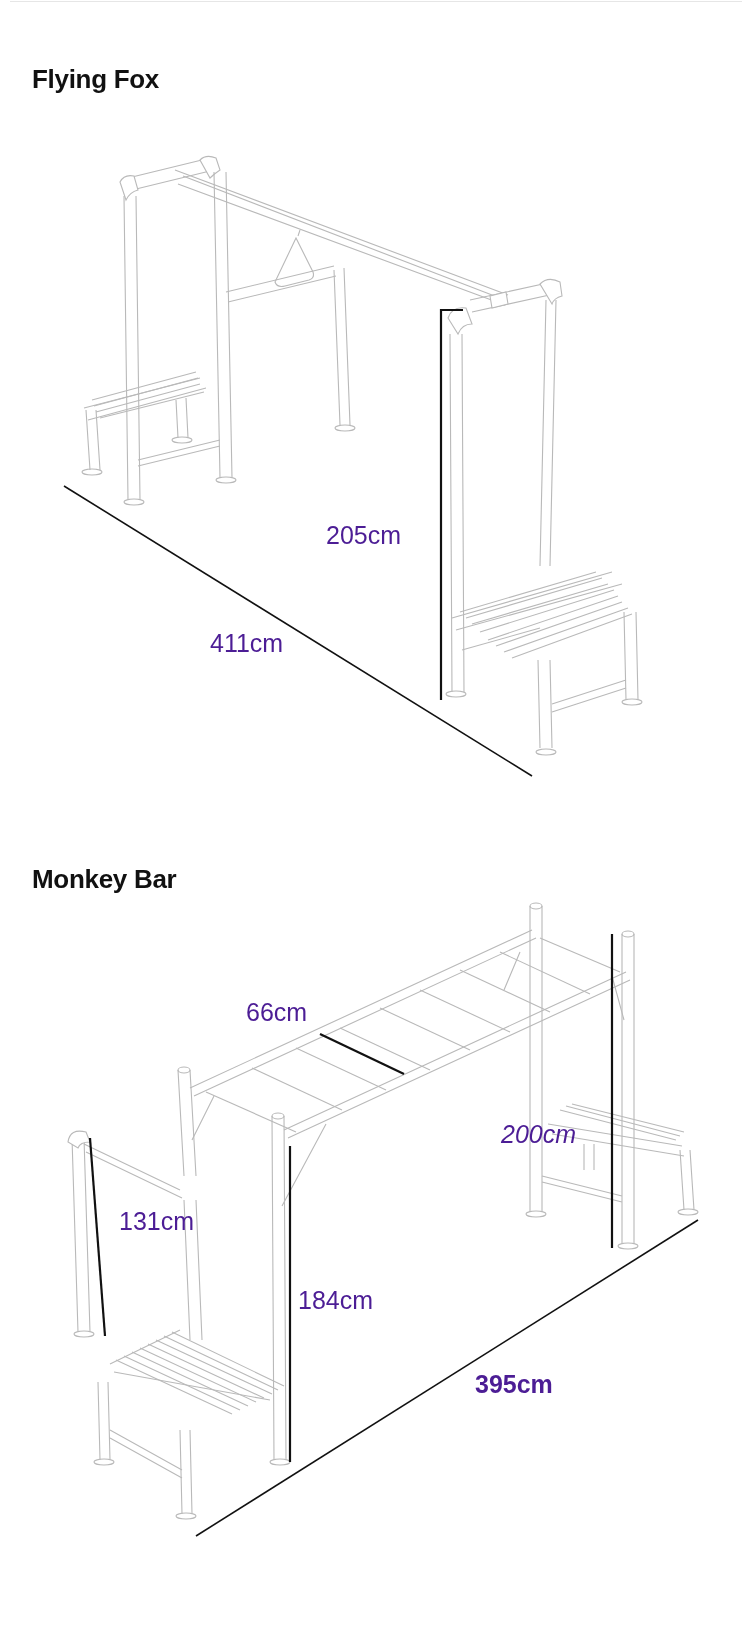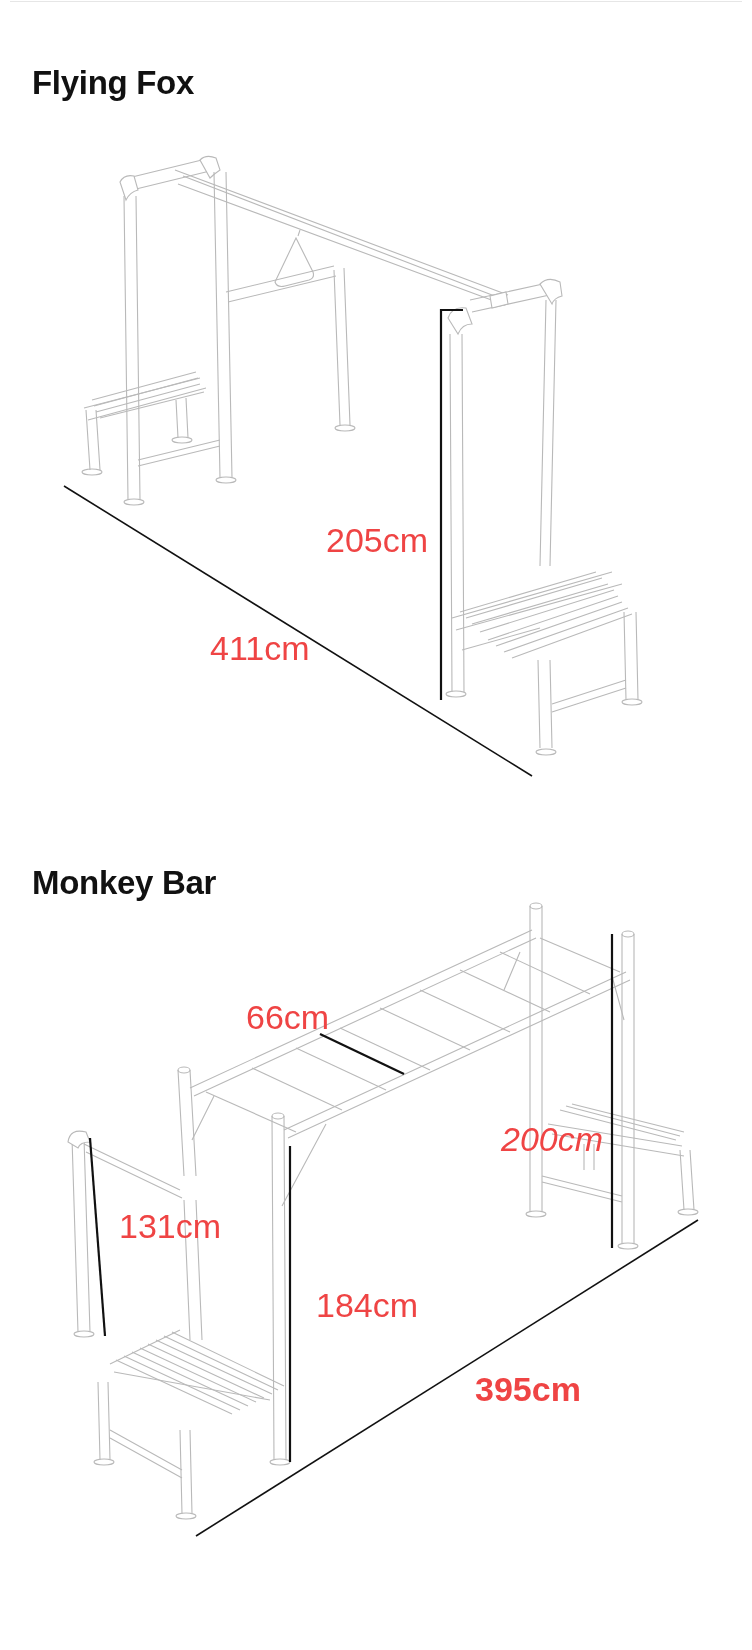--- a/index.html
+++ b/index.html
@@ -1,21 +1,21 @@
 <!DOCTYPE html>
 <html><head>
 <meta charset="utf-8">
 <style>
   html, body { margin: 0; padding: 0; background: #ffffff; }
   body { width: 752px; height: 1650px; position: relative; overflow: hidden;
          font-family: "Liberation Sans", "DejaVu Sans", sans-serif; color: #111; }
   .top-rule { position: absolute; left: 10px; right: 10px; top: 1px; height: 1px; background: #e6e6e6; }
-  .section-title { position: absolute; left: 32px; font-weight: 700; font-size: 33px;
+  .section-title { position: absolute; left: 32px; font-weight: 700; font-size: 26px;
                    letter-spacing: -0.3px; color: #111; margin: 0; }
-  .dim-label { position: absolute; font-size: 34px; color: #ef4444; white-space: nowrap; line-height: 1; }
+  .dim-label { position: absolute; font-size: 25px; color: #4c1d95; white-space: nowrap; line-height: 1; }
   svg.drawing { position: absolute; left: 0; top: 0; }
   .pipe { stroke: #b9b9b9; stroke-width: 1.1; fill: none; }
   .pipe-fill { stroke: #b9b9b9; stroke-width: 1.1; fill: #fff; }
   .dim { stroke: #111; stroke-width: 2.2; fill: none; }
   .dim-thin { stroke: #111; stroke-width: 1.6; fill: none; }
 </style>
 </head>
 <body>
 
 <div class="top-rule"></div>
@@ -139,14 +139,14 @@
   <path class="dim" d="M320 1034 L404 1074"></path>
   <path class="dim" d="M612 934 L612 1248"></path>
   <path class="dim" d="M90 1138 L105 1336"></path>
   <path class="dim" d="M290 1146 L290 1462"></path>
   <path class="dim-thin" d="M196 1536 L698 1220"></path>
 </svg>
 
 <div class="dim-label" style="left:246px; top:1000px;">66cm</div>
 <div class="dim-label" style="left:501px; top:1122px;font-style:italic;">200cm</div>
 <div class="dim-label" style="left:103px; top:1209px;margin-left:16px;">131cm</div>
-<div class="dim-label" style="left:298px; top:1288px;margin-left:18px;">184cm</div>
+<div class="dim-label" style="left:298px; top:1288px;">184cm</div>
 <div class="dim-label" style="left:475px; top:1372px;font-weight:bold;">395cm</div>
 
 </body></html>

